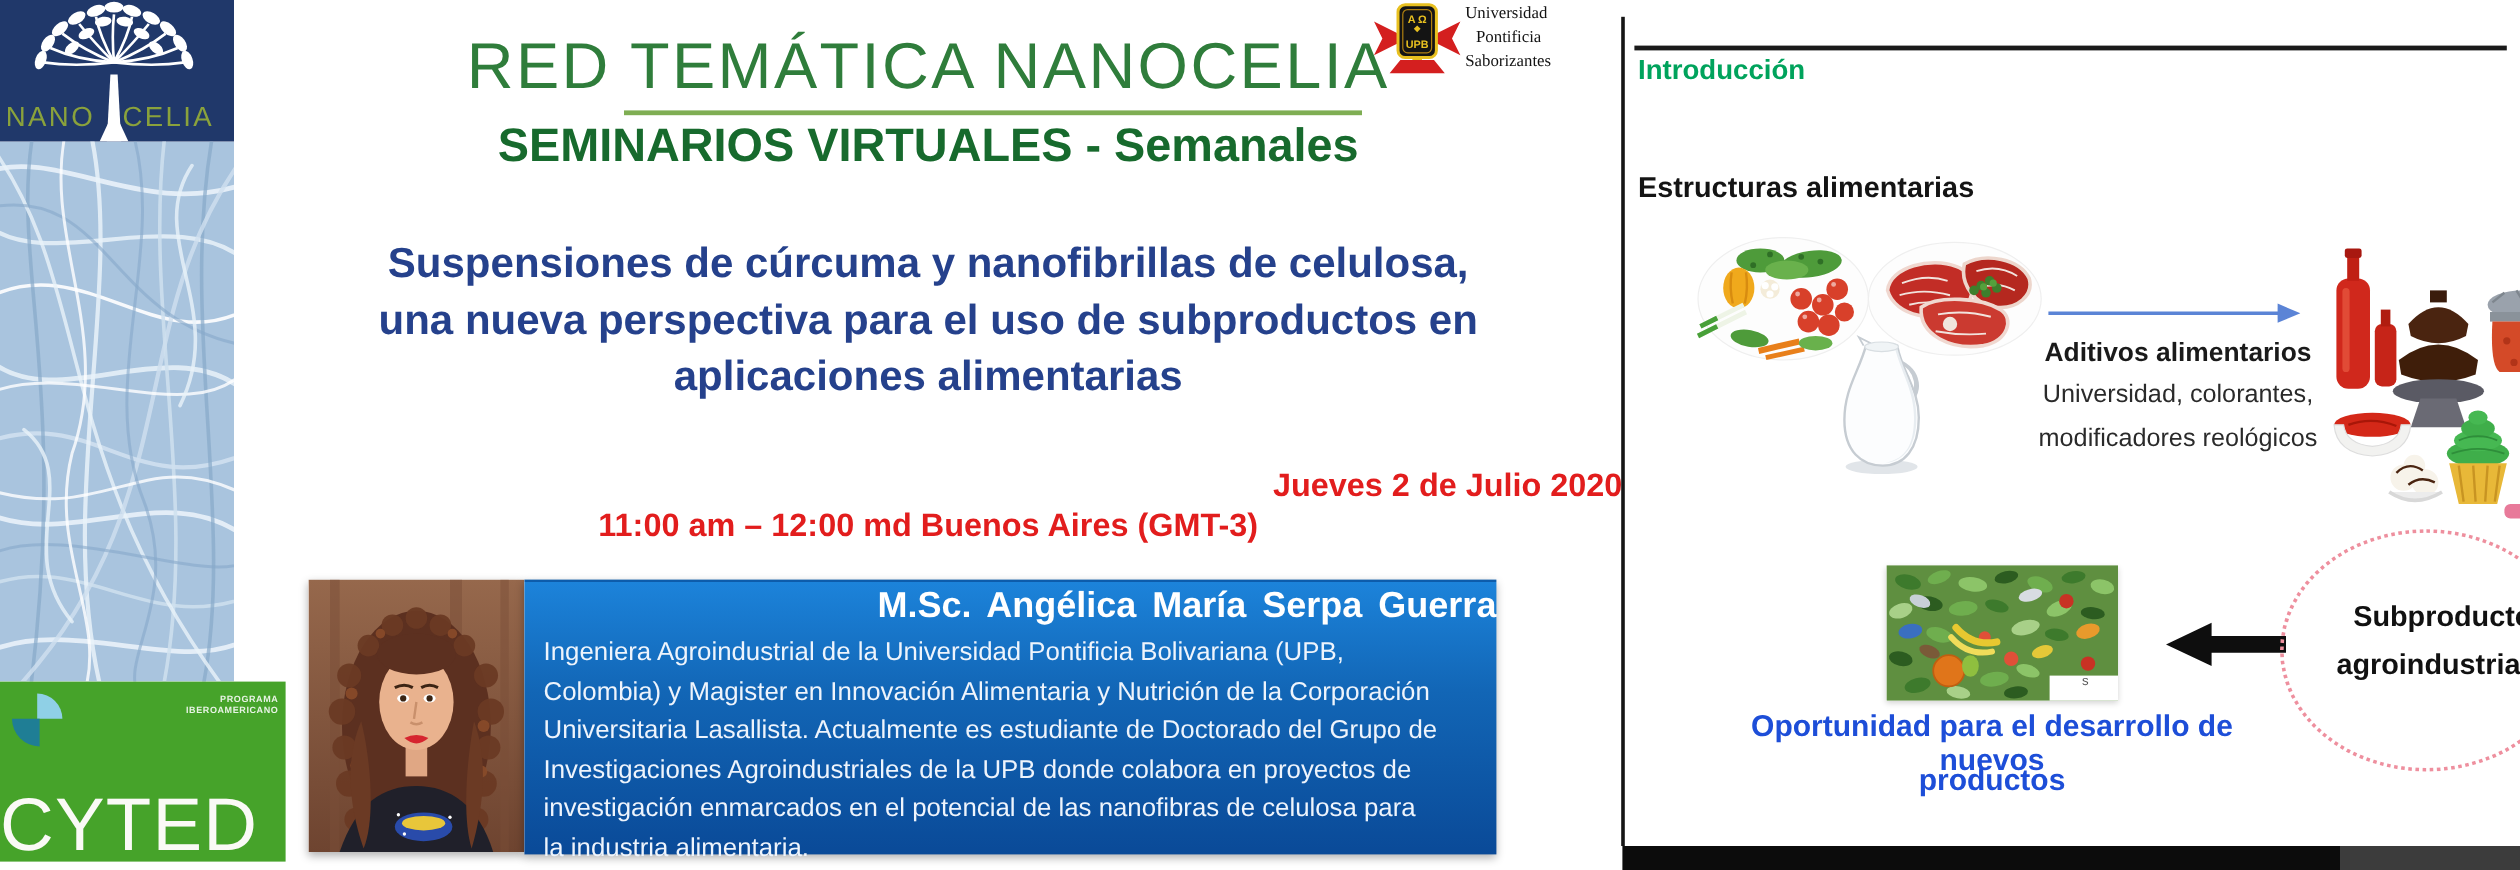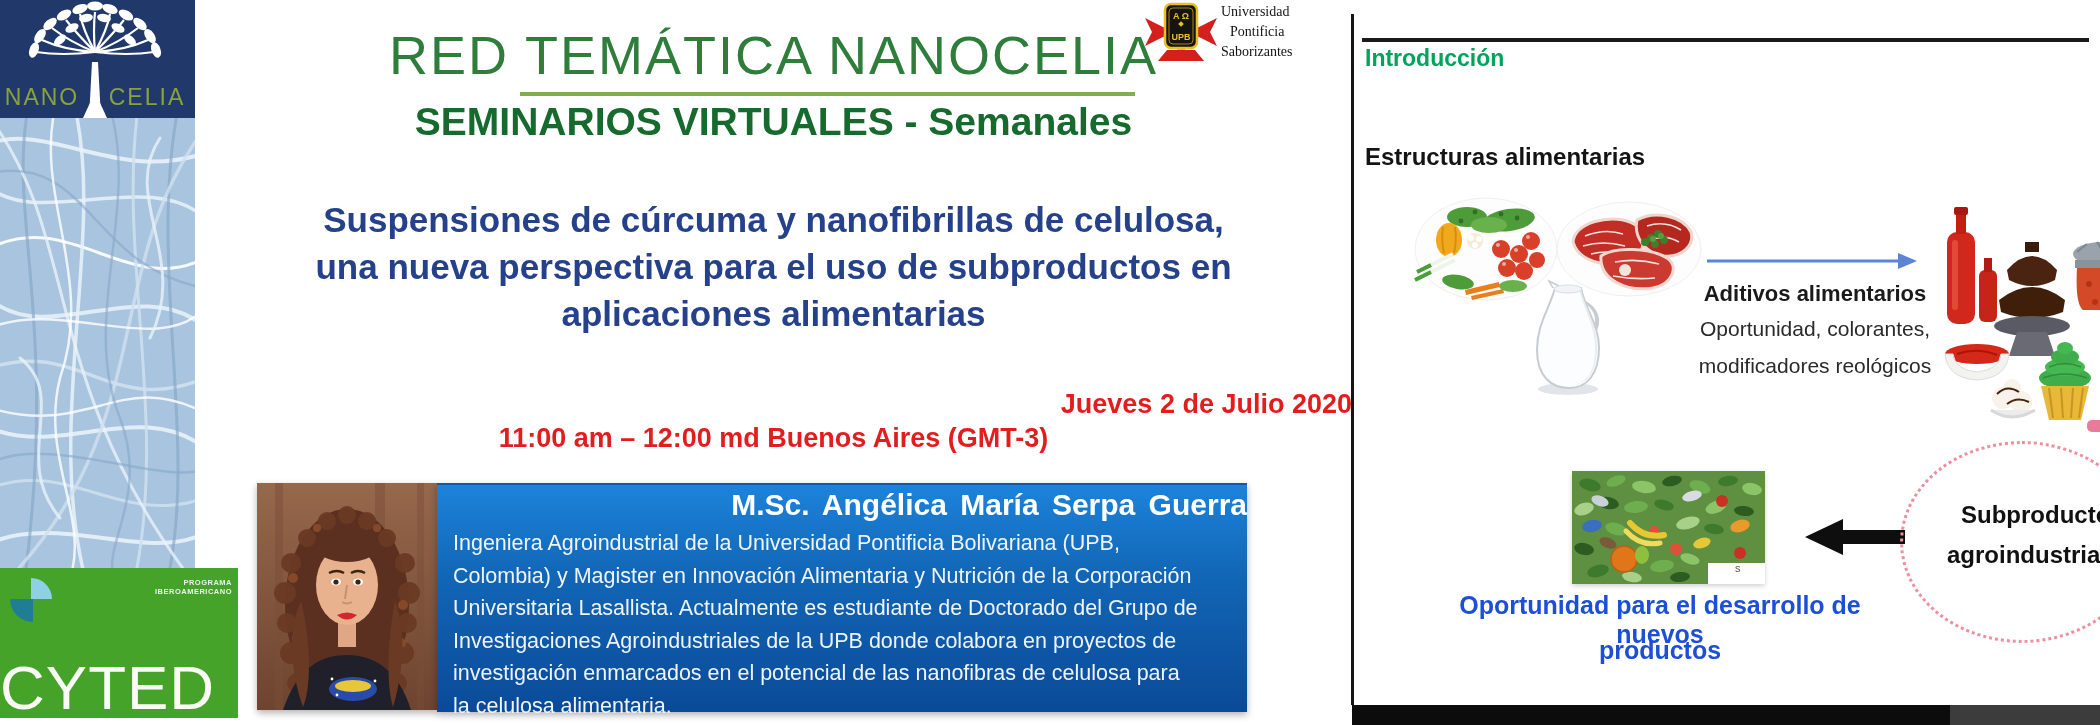--- a/index.html
+++ b/index.html
@@ -110,21 +110,21 @@
         <ellipse cx="156" cy="50" rx="8" ry="4.5" transform="rotate(70 156 50)"></ellipse>
         <ellipse cx="86" cy="18" rx="7" ry="4" transform="rotate(-10 86 18)"></ellipse>
         <ellipse cx="104" cy="18" rx="7" ry="4" transform="rotate(10 104 18)"></ellipse>
         <ellipse cx="72" cy="28" rx="7" ry="4" transform="rotate(-25 72 28)"></ellipse>
         <ellipse cx="118" cy="28" rx="7" ry="4" transform="rotate(25 118 28)"></ellipse>
         <ellipse cx="60" cy="40" rx="7" ry="4" transform="rotate(-40 60 40)"></ellipse>
         <ellipse cx="130" cy="40" rx="7" ry="4" transform="rotate(40 130 40)"></ellipse>
       </g>
     </svg>
     <span class="abs banner-word" style="left:4px;width:76px;text-align:center;">NANO</span>
-    <span class="abs banner-word" style="left:102px;width:90px;text-align:center;">CELIA</span>
+    <span class="abs banner-word" style="left:102px;width:90px;text-align:left;">CELIA</span>
   </div>
 
   <div class="abs" id="banner-fiber">
     <svg width="195" height="450" viewBox="0 0 195 450" preserveAspectRatio="none">
       <rect width="195" height="450" fill="#a9c4de"></rect>
       <g fill="none" stroke-linecap="round">
         <path d="M-10,25 C50,5 120,65 205,35" stroke="#e9f2f9" stroke-width="4" opacity=".9"></path>
         <path d="M-10,70 C40,110 150,50 205,100" stroke="#e9f2f9" stroke-width="3.5" opacity=".85"></path>
         <path d="M-10,130 C70,90 130,180 205,140" stroke="#ffffff" stroke-width="3" opacity=".9"></path>
         <path d="M-5,185 C50,225 140,160 200,205" stroke="#e9f2f9" stroke-width="4" opacity=".85"></path>
@@ -238,21 +238,21 @@
   </div>
 
   <div class="abs" id="speaker-card">
     <div id="speaker-name">M.Sc. Angélica María Serpa Guerra</div>
     <div id="speaker-bio">
       <div>Ingeniera Agroindustrial de la Universidad Pontificia Bolivariana (UPB,</div>
       <div>Colombia) y Magister en Innovación Alimentaria y Nutrición de la Corporación</div>
       <div>Universitaria Lasallista. Actualmente es estudiante de Doctorado del Grupo de</div>
       <div>Investigaciones Agroindustriales de la UPB donde colabora en proyectos de</div>
       <div>investigación enmarcados en el potencial de las nanofibras de celulosa para</div>
-      <div>la celulosa alimentaria.</div>
+      <div>la industria alimentaria.</div>
     </div>
   </div>
 
   <svg class="abs" id="upb-shield" viewBox="0 0 78 62">
     <polygon points="2,16 22,26 22,34 2,44 9,30" fill="#d41f1f"></polygon>
     <polygon points="74,16 54,26 54,34 74,44 67,30" fill="#d41f1f"></polygon>
     <rect x="34" y="44" width="8" height="6" fill="#e8c020"></rect>
     <polygon points="24,48 52,48 61,59 15,59" fill="#d41f1f"></polygon>
     <rect x="22" y="2" width="32" height="44" rx="6" fill="#141414" stroke="#e8c020" stroke-width="2.5"></rect>
     <rect x="26" y="6" width="24" height="36" rx="4" fill="none" stroke="#b08010" stroke-width="1"></rect>
@@ -339,21 +339,21 @@
       <path d="M28,12 L24,5 L34,10" fill="#fcfdfe" stroke="#c6ccd2" stroke-width="1.5"></path>
       <ellipse cx="43" cy="13" rx="14" ry="4" fill="#f0f4f6" stroke="#d8dee2"></ellipse>
     </svg>
 
     <svg class="abs" id="flow-arrow" viewBox="0 0 212 22">
       <line x1="2" y1="11" x2="194" y2="11" stroke="#5b84d6" stroke-width="3"></line>
       <polygon points="193,3 212,11 193,19" fill="#5b84d6"></polygon>
     </svg>
 
     <div class="abs" id="additives-title">Aditivos alimentarios</div>
-    <div class="abs" id="additives-1">Oportunidad, colorantes,</div>
+    <div class="abs" id="additives-1">Universidad, colorantes,</div>
     <div class="abs" id="additives-2">modificadores reológicos</div>
 
     <svg class="abs" id="sweets-img" viewBox="0 0 250 242">
       <rect x="10" y="40" width="28" height="92" rx="10" fill="#d0281c"></rect>
       <rect x="15" y="48" width="6" height="70" rx="3" fill="#e85a42" opacity=".7"></rect>
       <rect x="19" y="22" width="10" height="20" fill="#c02014"></rect>
       <rect x="17" y="15" width="14" height="8" rx="2" fill="#a81810"></rect>
       <rect x="42" y="78" width="18" height="52" rx="6" fill="#c62418"></rect>
       <rect x="47" y="66" width="8" height="14" fill="#b01c10"></rect>
       <rect x="88" y="50" width="14" height="10" fill="#3a1c0c"></rect>

